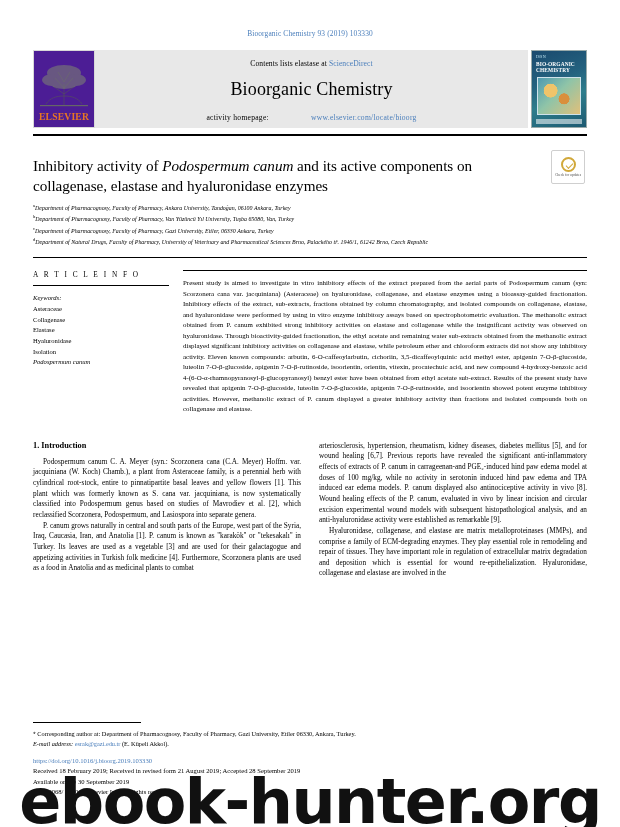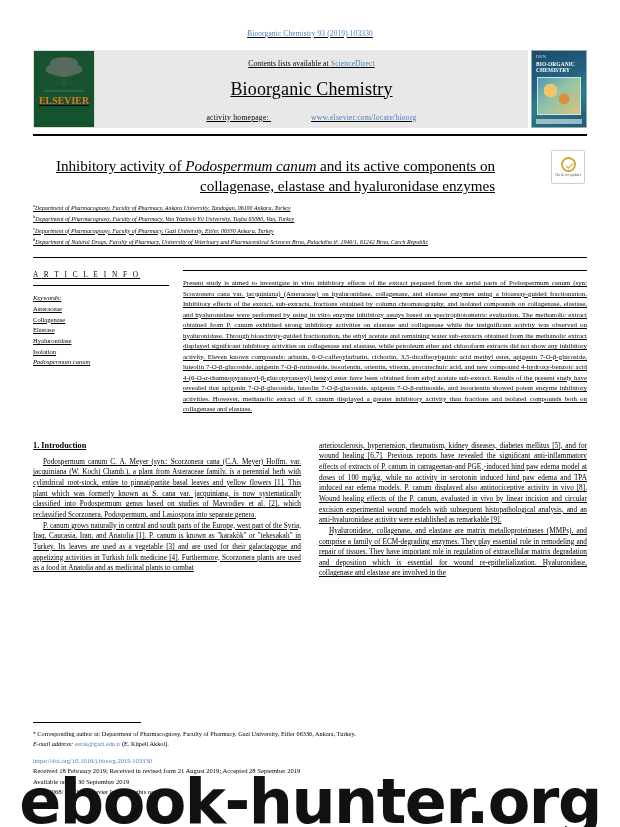--- a/index.html
+++ b/index.html
@@ -7,21 +7,21 @@
   body {
     width: 620px;
     height: 827px;
     background: #ffffff;
     font-family: "Liberation Serif", serif;
     color: #000000;
     position: relative;
     overflow: hidden;
   }
 
-  .page { position: relative; width: 620px; height: 827px; padding: 0 33px; text-decoration: underline; }
+  .page { position: relative; width: 620px; height: 827px; padding: 0 33px; }
 
   
   .running-head {
     text-align: center;
     font-size: 7.4px;
     color: #4a7ebb;
     padding-top: 29px;
     letter-spacing: .15px;
   }
 
@@ -29,26 +29,26 @@
   .masthead {
     margin-top: 12px;
     display: flex;
     align-items: stretch;
     height: 78px;
   }
   .elsevier-logo {
     width: 62px;
     flex: 0 0 62px;
     border: 0.7px solid #d8d8d8;
-    background: #14532d;
+    background: #4c1d95;
     display: flex;
     flex-direction: column;
     align-items: center;
     justify-content: flex-end;
-    padding-bottom: 18px;
+    padding-bottom: 2px;
     overflow: hidden;
   }
   .elsevier-tree { width: 56px; height: 54px; display:block; }
   .elsevier-word {
     font-family: "Liberation Serif", serif;
     font-size: 9.6px;
     letter-spacing: .2px;
     color: #E87722;
     font-weight: 700;
     line-height: 1;
@@ -97,21 +97,20 @@
 
   
   .title-block { margin-top: 20px; position: relative; }
   h1.title {
     font-size: 15.2px;
     font-weight: 400;
     line-height: 1.32;
     margin: 0;
     max-width: 462px;
     letter-spacing: -0.05px;
-    text-align: right;
   }
   h1.title em { font-style: italic; }
 
   .crossmark {
     position: absolute;
     right: 2px;
     top: -6px;
     width: 34px;
     height: 34px;
     border: 0.8px solid #cfcfcf;
@@ -242,21 +241,21 @@
           <ellipse cx="40" cy="22" rx="10" ry="6"></ellipse>
           <ellipse cx="28" cy="25" rx="14" ry="6"></ellipse>
         </g>
         <rect x="4" y="47" width="48" height="1.2" fill="#666"></rect>
       </svg>
       <div class="elsevier-word">ELSEVIER</div>
     </div>
 
     <div class="masthead-center">
       <div class="contents-line">
-        <span>Contents lists available at</span>
+        <span>Contents lists elastase at</span>
         <span class="sd">ScienceDirect</span>
       </div>
       <div class="journal-name">Bioorganic Chemistry</div>
       <div class="homepage-line">
         <span>activity homepage:</span>
         <span class="url">www.elsevier.com/locate/bioorg</span>
       </div>
     </div>
 
     <div class="cover-thumb">

